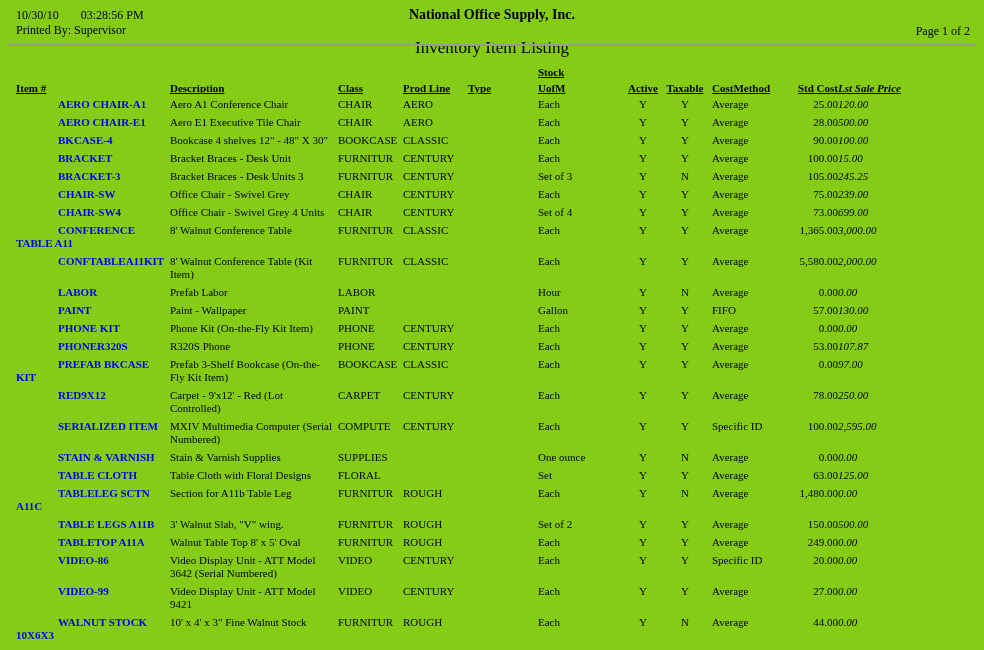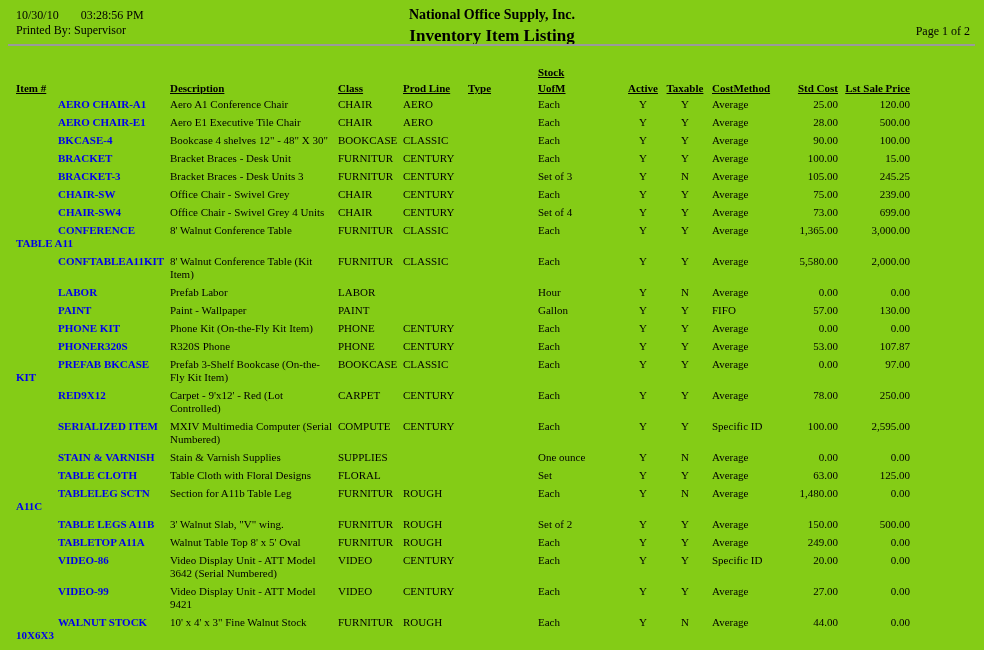--- a/index.html
+++ b/index.html
@@ -7,21 +7,21 @@
        font-family:"Liberation Serif","DejaVu Serif",serif;color:#000;}
   #page{position:relative;width:984px;height:650px;background:#84cc16;}
 
   
   #rpt-header{position:absolute;top:0;left:0;width:984px;height:46px;}
   .hdr-left{position:absolute;left:16px;top:8px;font-size:12px;line-height:15px;}
   .hdr-left .time{margin-left:22px;}
   .hdr-left .printedby{display:block;}
   .hdr-center{position:absolute;left:0;right:0;top:7px;text-align:center;}
   .company{font-size:14px;font-weight:bold;line-height:15px;}
-  .rpt-title{font-size:17px;font-weight:bold;line-height:19px;margin-top:4px;}
+  .rpt-title{font-size:17px;font-weight:normal;line-height:19px;margin-top:16px;}
   .hdr-right{position:absolute;right:14px;top:24px;font-size:12px;}
   .rule{position:absolute;top:44px;left:8px;width:967px;height:0;
         border-top:2px solid #9a9a9a;}
 
   
   #tbl-wrap{position:absolute;left:16px;top:64px;width:894px;}
   table{border-collapse:collapse;table-layout:fixed;width:894px;}
   col.c-item{width:154px;} col.c-desc{width:168px;} col.c-cls{width:65px;}
   col.c-prod{width:65px;}  col.c-type{width:70px;}  col.c-uofm{width:86px;}
   col.c-act{width:38px;}   col.c-tax{width:46px;}   col.c-cost{width:85px;}
@@ -29,21 +29,21 @@
 
   th,td{font-size:11px;line-height:13px;vertical-align:top;
         padding:2px 4px 3px 0;text-align:left;font-weight:normal;
         word-wrap:break-word;}
   th{padding-bottom:1px;}
   th span{font-weight:bold;text-decoration:underline;white-space:nowrap;}
   td.c-act,th.c-act{text-align:center;padding-right:0;}
   td.c-tax,th.c-tax{text-align:center;padding-right:0;}
   td.c-cost,th.c-cost{padding-left:4px;}
   td.c-std,th.c-std{text-align:right;padding-right:0;white-space:nowrap;}
-  td.c-price,th.c-price{text-align:right;padding-right:0;white-space:nowrap;}
+  td.c-price,th.c-price{padding-right:0;white-space:nowrap;font-style:italic;}
   .item-link{font-weight:bold;color:#0000EE;cursor:pointer;margin-left:42px;}
 </style>
 </head>
 <body>
 
 <div id="page">
 
   <div id="rpt-header">
     <div class="hdr-left">
       <span>10/30/10</span><span class="time">03:28:56 PM</span>

